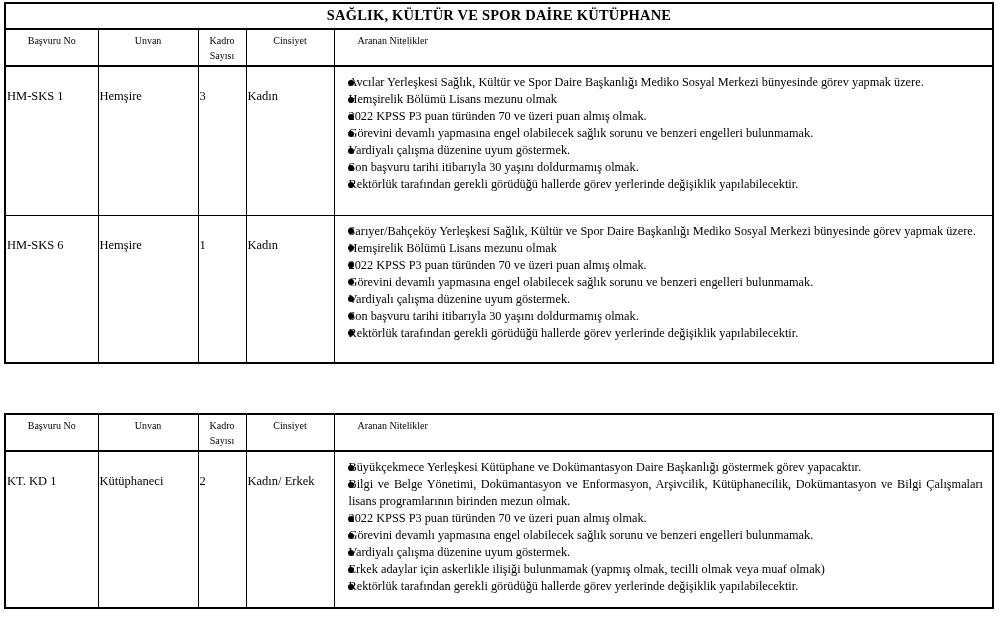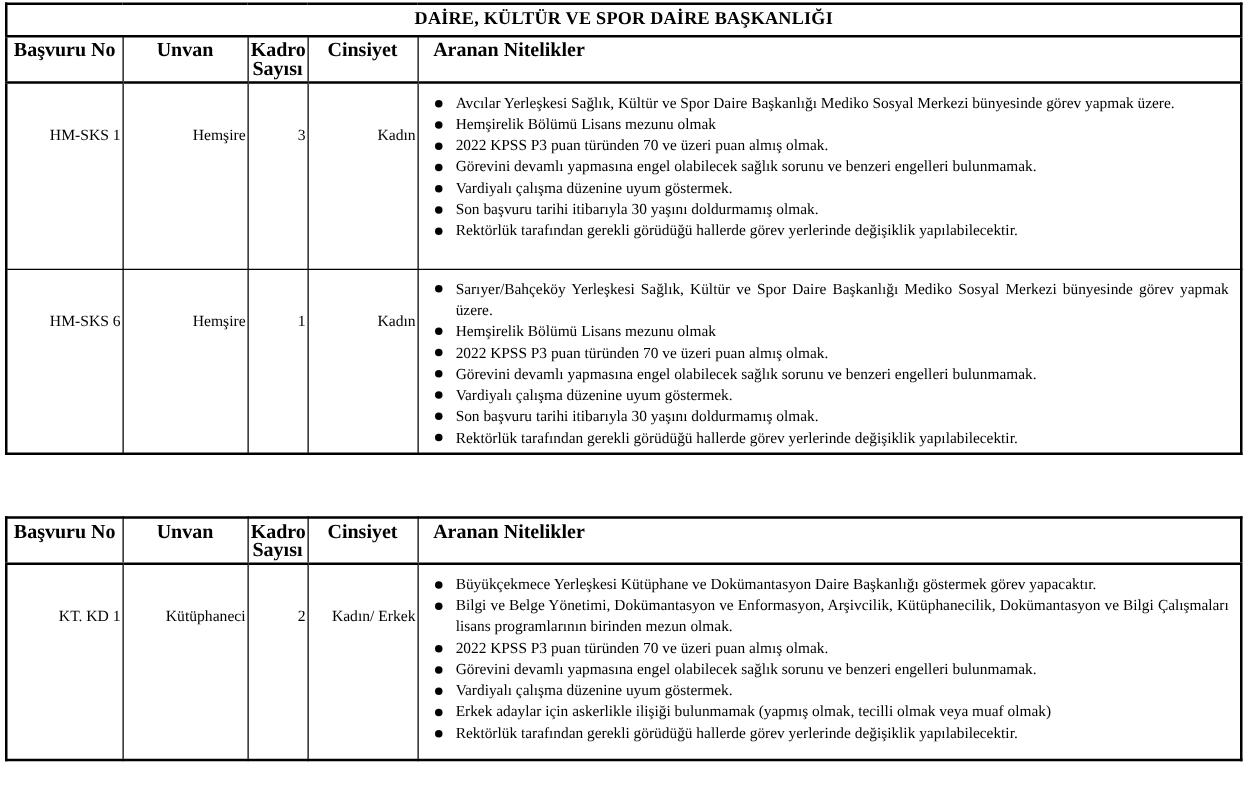--- a/index.html
+++ b/index.html
@@ -37,52 +37,52 @@
     text-align: center;
     font-weight: bold;
     font-size: 14.5px;
     letter-spacing: 0.2px;
     height: 21px;
     padding: 1px 0 2px 0;
   }
   tr.header-row th {
     border: 1px solid #000;
     border-bottom: 2px solid #000;
-    font-weight: bold;
-    font-size: 16px;
+    font-weight: normal;
+    font-size: 10px;
     text-align: center;
     vertical-align: top;
     padding: 3px 2px 2px 2px;
     height: 29px;
     line-height: 15px;
   }
   tr.header-row th.h-nitelik {
     text-align: left;
-    padding-left: 12px;
+    padding-left: 23px;
   }
   tr.data-row td {
     border: 1px solid #000;
     vertical-align: top;
     font-size: 12.5px;
   }
   td.cell-center {
-    text-align: right;
-    padding-top: 34px;
+    text-align: left;
+    padding-top: 22px;
   }
   td.cell-nitelik {
     padding: 0;
   }
   ul.bullets {
     list-style: none;
     margin: 0;
     padding: 7px 9px 0 0;
   }
   ul.bullets li {
     position: relative;
-    padding-left: 30px;
+    padding-left: 14px;
     text-align: justify;
     font-size: 12.3px;
     line-height: 17px;
   }
   ul.bullets li::before {
     content: "";
     position: absolute;
     left: 13px;
     top: 5.5px;
     width: 6px;
@@ -102,21 +102,21 @@
   <table class="dept-table">
     <colgroup>
       <col class="c-basvuru">
         <col class="c-unvan">
         <col class="c-kadro">
         <col class="c-cinsiyet">
         <col class="c-nitelik">
     </colgroup>
     <tbody>
         <tr>
-      <td class="title-cell" colspan="5">DAİRE, KÜLTÜR VE SPOR DAİRE BAŞKANLIĞI</td>
+      <td class="title-cell" colspan="5">SAĞLIK, KÜLTÜR VE SPOR DAİRE KÜTÜPHANE</td>
     </tr>
     <tr class="header-row">
       <th>Başvuru No</th>
       <th>Unvan</th>
       <th>Kadro Sayısı</th>
       <th>Cinsiyet</th>
       <th class="h-nitelik">Aranan Nitelikler</th>
     </tr>
     <tr class="data-row row-h-149">
       <td class="cell-center">HM-SKS 1</td>

